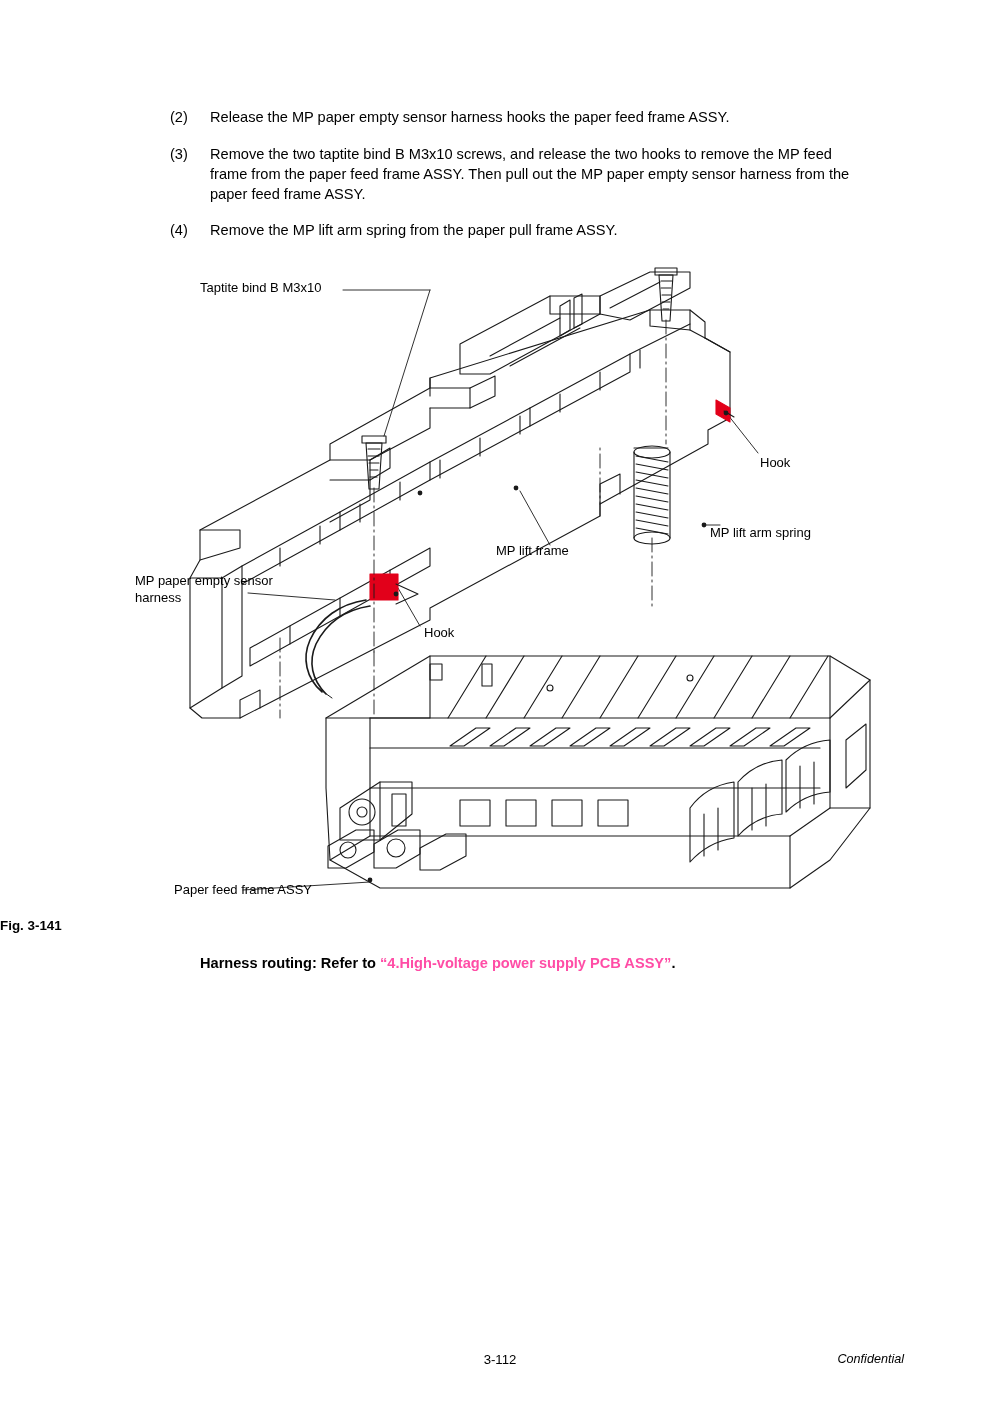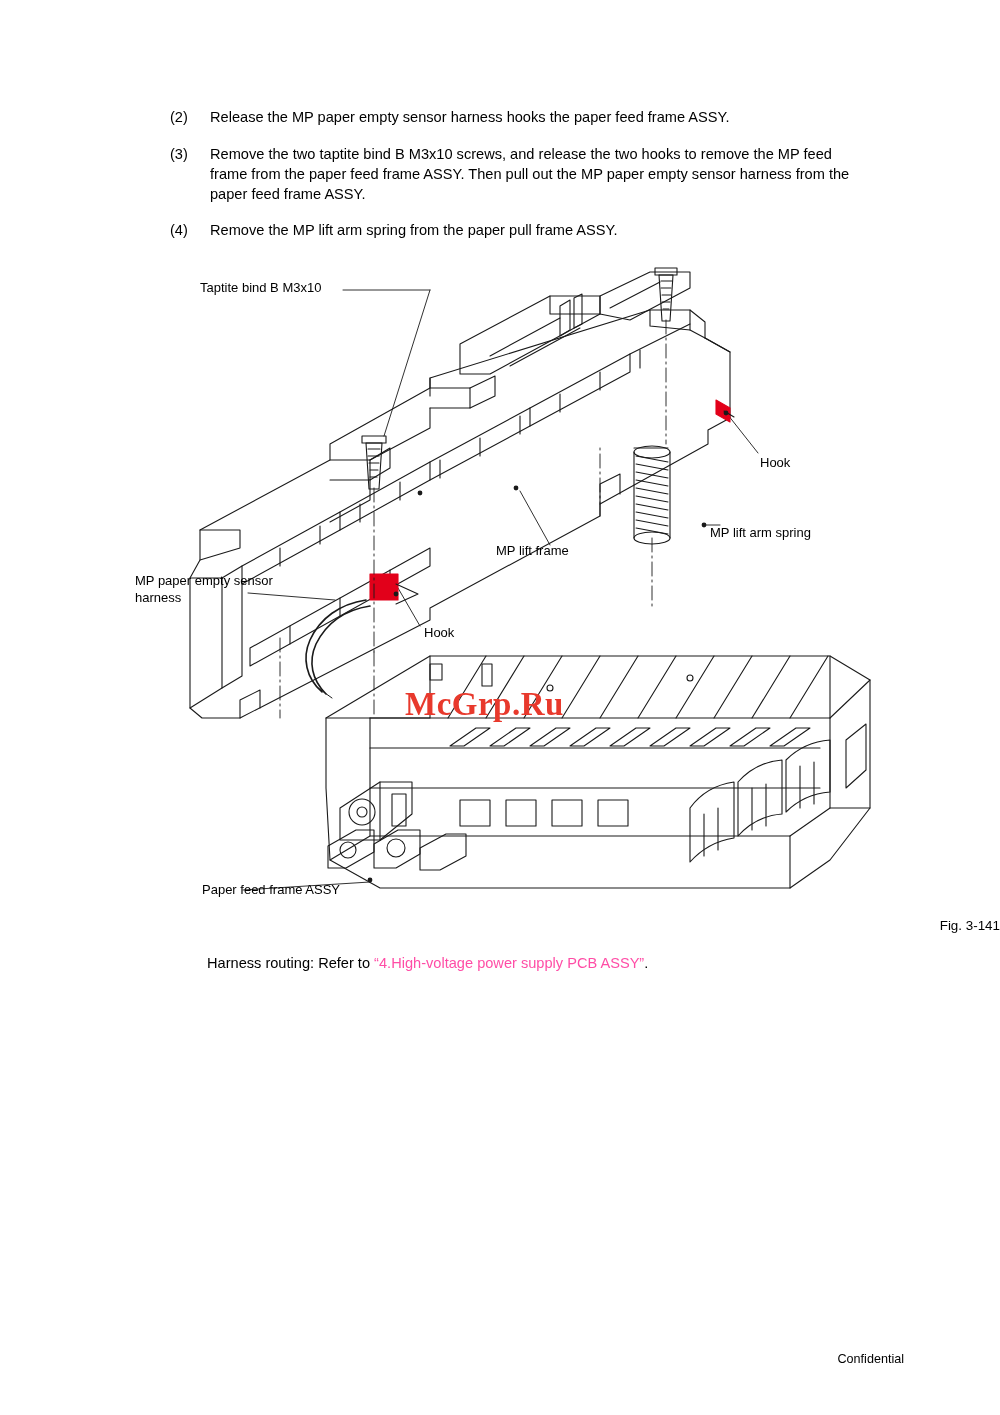--- a/index.html
+++ b/index.html
@@ -52,30 +52,31 @@
     height: 680px;
   }
   .figure svg {
     display: block;
   }
   .fig-caption {
     position: absolute;
     left: 0;
     top: 918px;
     width: 1000px;
-    text-align: right;
+    text-align: left;
     font-size: 13.4px;
-    font-weight: normal;
+    font-weight: bold;
   }
 
   .harness-note {
     position: absolute;
-    left: 207px;
+    left: 200px;
     top: 955px;
     font-size: 14.6px;
+    font-weight: bold;
   }
   .harness-link {
     color: #ff4da6;
   }
 
   
   .lbl {
     position: absolute;
     font-size: 13px;
     line-height: 1.28;
@@ -100,20 +101,21 @@
     top: 1352px;
     width: 1000px;
     text-align: center;
     font-size: 13.2px;
   }
   .footer-conf {
     position: absolute;
     right: 96px;
     top: 1352px;
     font-size: 12.6px;
+    font-style: italic;
   }
 </style>
 </head>
 <body>
 
 <div class="page">
 
   <div class="steps">
 
     <div class="step">
@@ -289,26 +291,26 @@
       </g>
     </svg>
 
     <span class="lbl" style="left:70px; top:32px;">Taptite bind B M3x10</span>
     <span class="lbl" style="left:630px; top:207px;">Hook</span>
     <span class="lbl" style="left:580px; top:277px;">MP lift arm spring</span>
     <span class="lbl" style="left:366px; top:295px;">MP lift frame</span>
     <span class="lbl" style="left:5px; top:325px; width:150px;">MP paper empty sensor
 harness</span>
     <span class="lbl" style="left:294px; top:377px;">Hook</span>
-    <span class="lbl" style="left:72px; top:634px;">Paper feed frame ASSY</span>
+    <span class="lbl" style="left:44px; top:634px;">Paper feed frame ASSY</span>
   </div>
 
-  <div class="watermark">McGrp.Ru</div>
 
   <div class="fig-caption">Fig. 3-141</div>
 
   <div class="harness-note">
     <span>Harness routing: Refer to </span><span class="harness-link">“4.High-voltage power supply PCB ASSY”</span><span>.</span>
   </div>
 
+  <div class="footer-page">3-112</div>
   <div class="footer-conf">Confidential</div>
 
 </div>
 
 </body></html>

